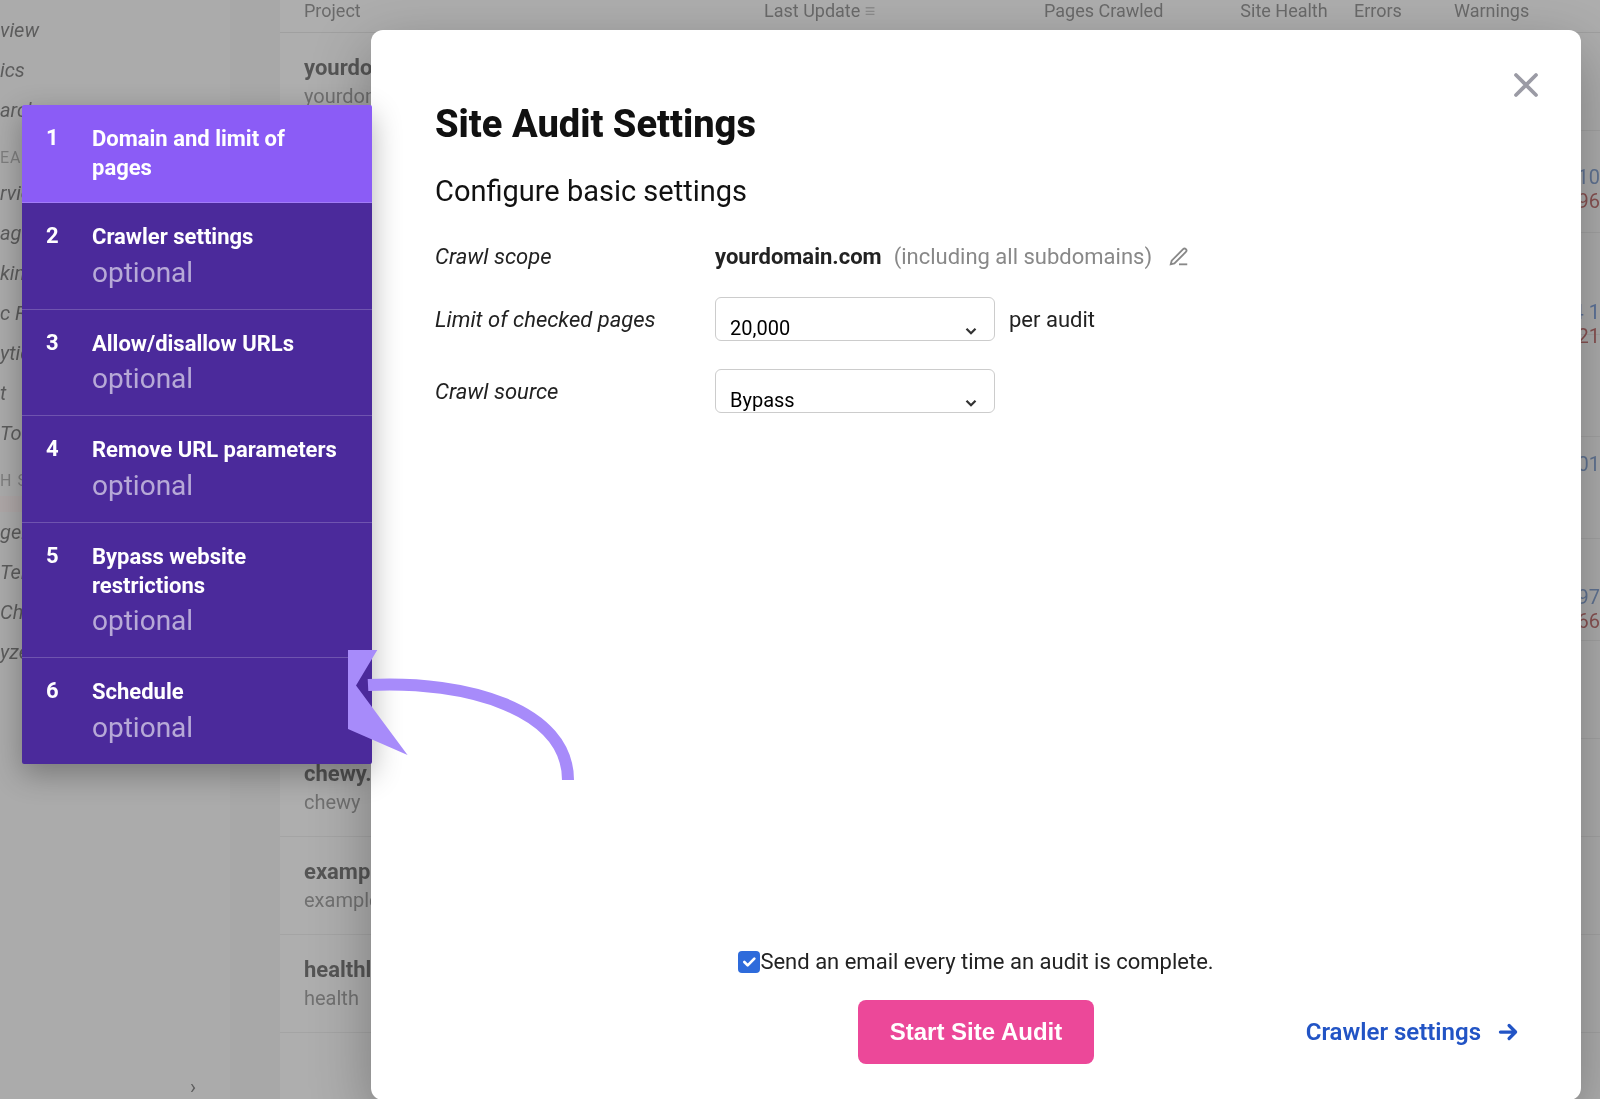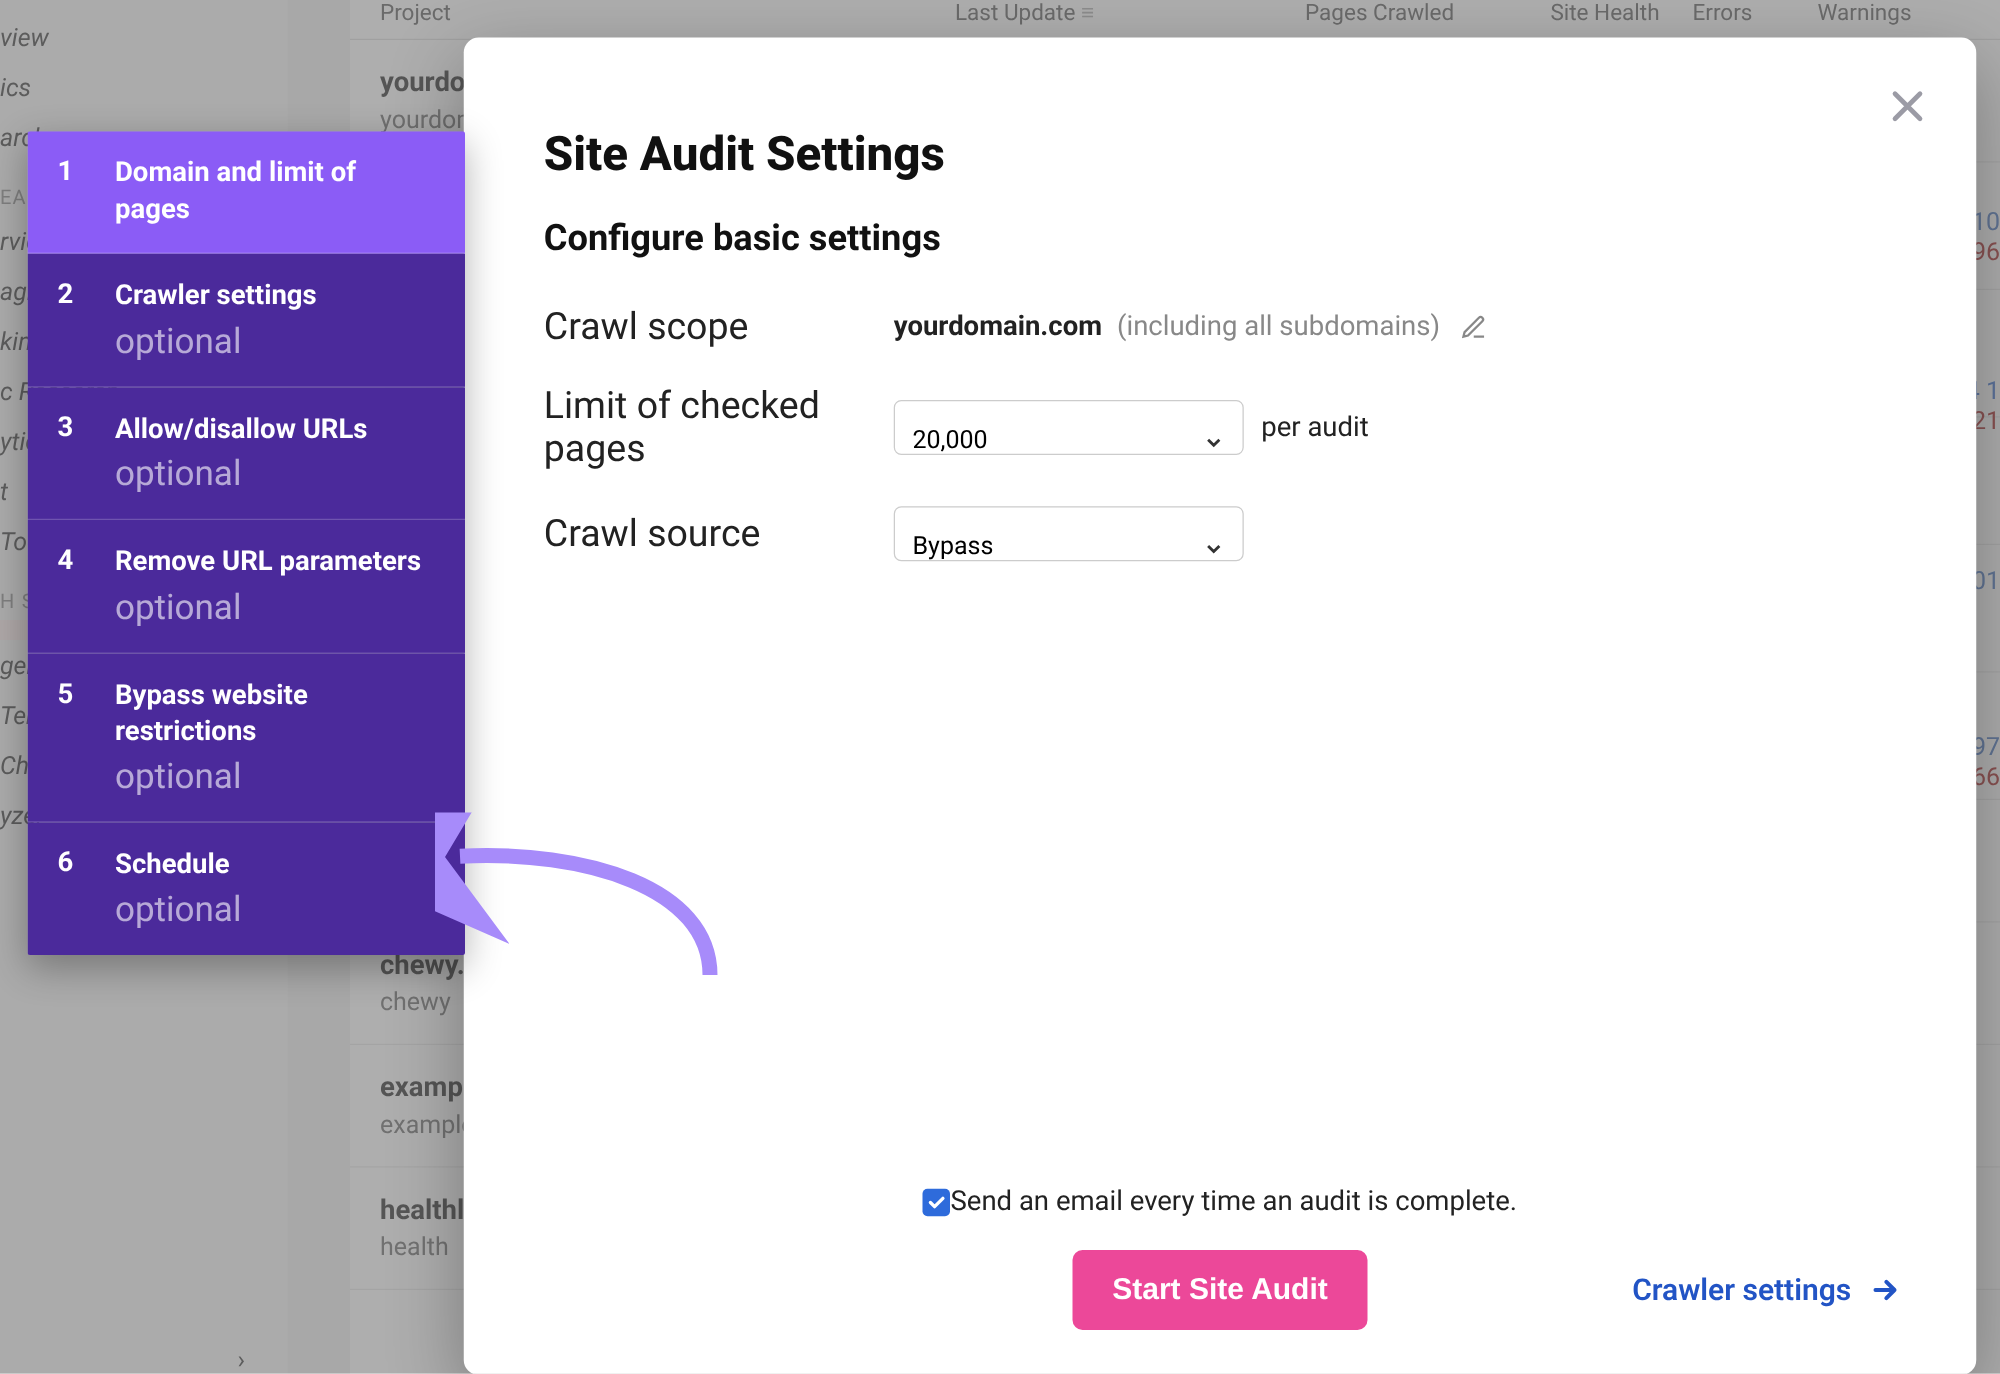--- a/index.html
+++ b/index.html
@@ -99,35 +99,36 @@
       padding: 72px 60px 40px 64px;
     }
     .modal-title {
       font-size: 38px;
       font-weight: 800;
       color: #111;
     }
     .modal-subtitle {
       margin-top: 28px;
       font-size: 29px;
-      font-weight: 700;
+      font-weight: 400;
       color: #111;
     }
     .form {
       margin-top: 36px;
     }
     .form-row {
       display: flex;
       align-items: center;
       margin-bottom: 28px;
     }
     .form-label {
       width: 280px;
-      font-size: 30px;
+      font-size: 22px;
       color: #222;
+      font-style: italic;
     }
     .form-value {
       display: flex;
       align-items: center;
       gap: 12px;
       font-size: 22px;
       color: #222;
     }
     .form-value .bold { font-weight: 700; }
     .form-value .muted { color: #888; }

